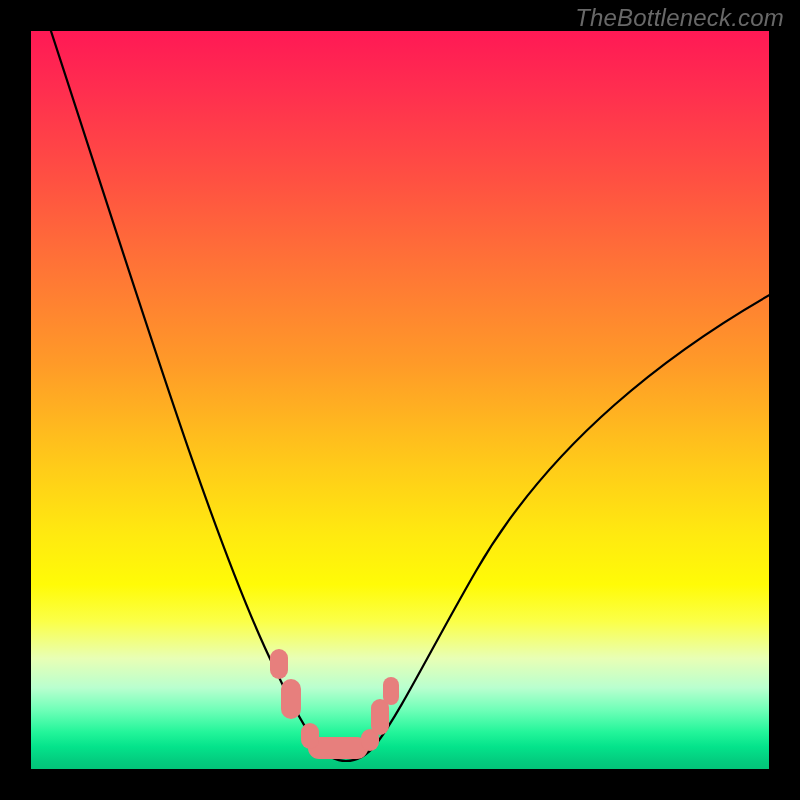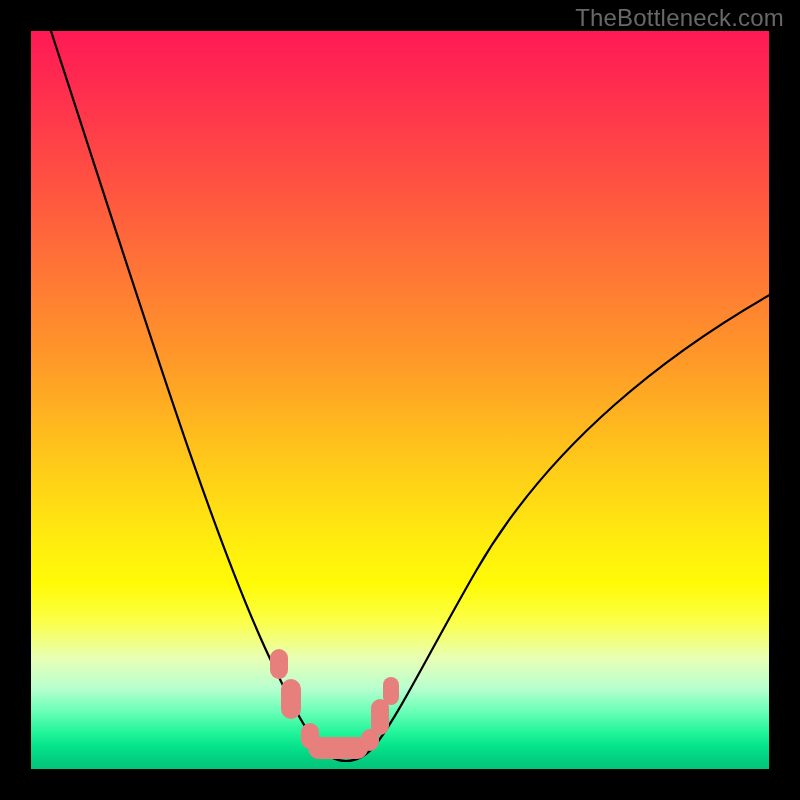--- a/index.html
+++ b/index.html
@@ -9,20 +9,21 @@
     height: 800px;
     background: #000;
     overflow: hidden;
     font-family: Arial, Helvetica, sans-serif;
   }
   .frame {
     position: absolute;
     left: 0; top: 0;
     width: 800px; height: 800px;
     background: #000;
+    font-style: italic;
   }
   .watermark {
     position: absolute;
     top: 4px;
     right: 16px;
     color: #686868;
     font-size: 24px;
     letter-spacing: 0.2px;
     font-weight: 400;
   }

